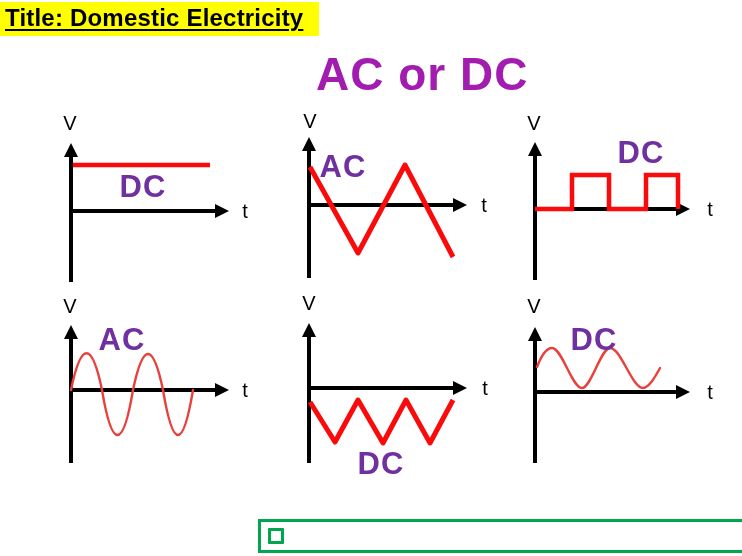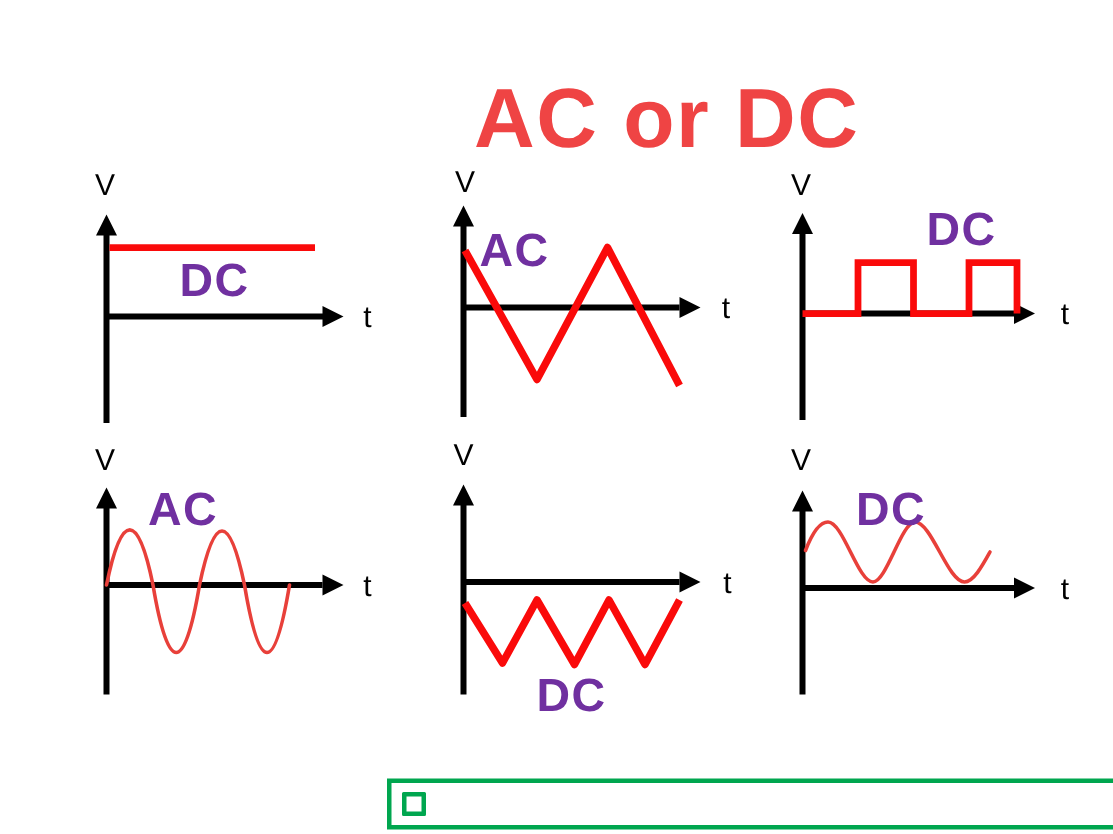--- a/index.html
+++ b/index.html
@@ -19,21 +19,21 @@
     font-size: 24px; font-weight: 600; color: #000;
     text-decoration: underline;
     text-decoration-thickness: 2px;
     text-underline-offset: 3px;
     letter-spacing: 0.2px;
     white-space: nowrap;
   }
 
   .heading {
     position: absolute; left: 316px; top: 51px;
-    font-size: 56px; font-weight: 600; color: #ef4444;
+    font-size: 46px; font-weight: 600; color: #a21caf;
     letter-spacing: 1px; line-height: 1;
     white-space: nowrap;
   }
 
   .graph { position: absolute; }
   .g1 { left: 40px;  top: 108px; }
   .g2 { left: 280px; top: 108px; }
   .g3 { left: 510px; top: 108px; }
   .g4 { left: 40px;  top: 292px; }
   .g5 { left: 280px; top: 292px; }
@@ -65,20 +65,21 @@
     border: 3px solid #00a64f;
     border-radius: 1px;
     flex: 0 0 auto;
   }
 </style>
 </head>
 <body>
 
 <div class="slide">
 
+  <div class="title-bar">Title: Domestic Electricity</div>
 
   <div class="heading">AC or DC</div>
 
   <svg class="graph g1" width="220" height="184" viewBox="0 0 220 184">
     <text class="axis-label" x="30" y="22" text-anchor="middle">V</text>
     <polygon class="arrow" points="31,35 24,49 38,49"></polygon>
     <line class="axis" x1="31" y1="47" x2="31" y2="174"></line>
     <line class="axis" x1="31" y1="103" x2="177" y2="103"></line>
     <polygon class="arrow" points="189,103 175,96 175,110"></polygon>
     <text class="axis-label" x="205" y="110" text-anchor="middle">t</text>

